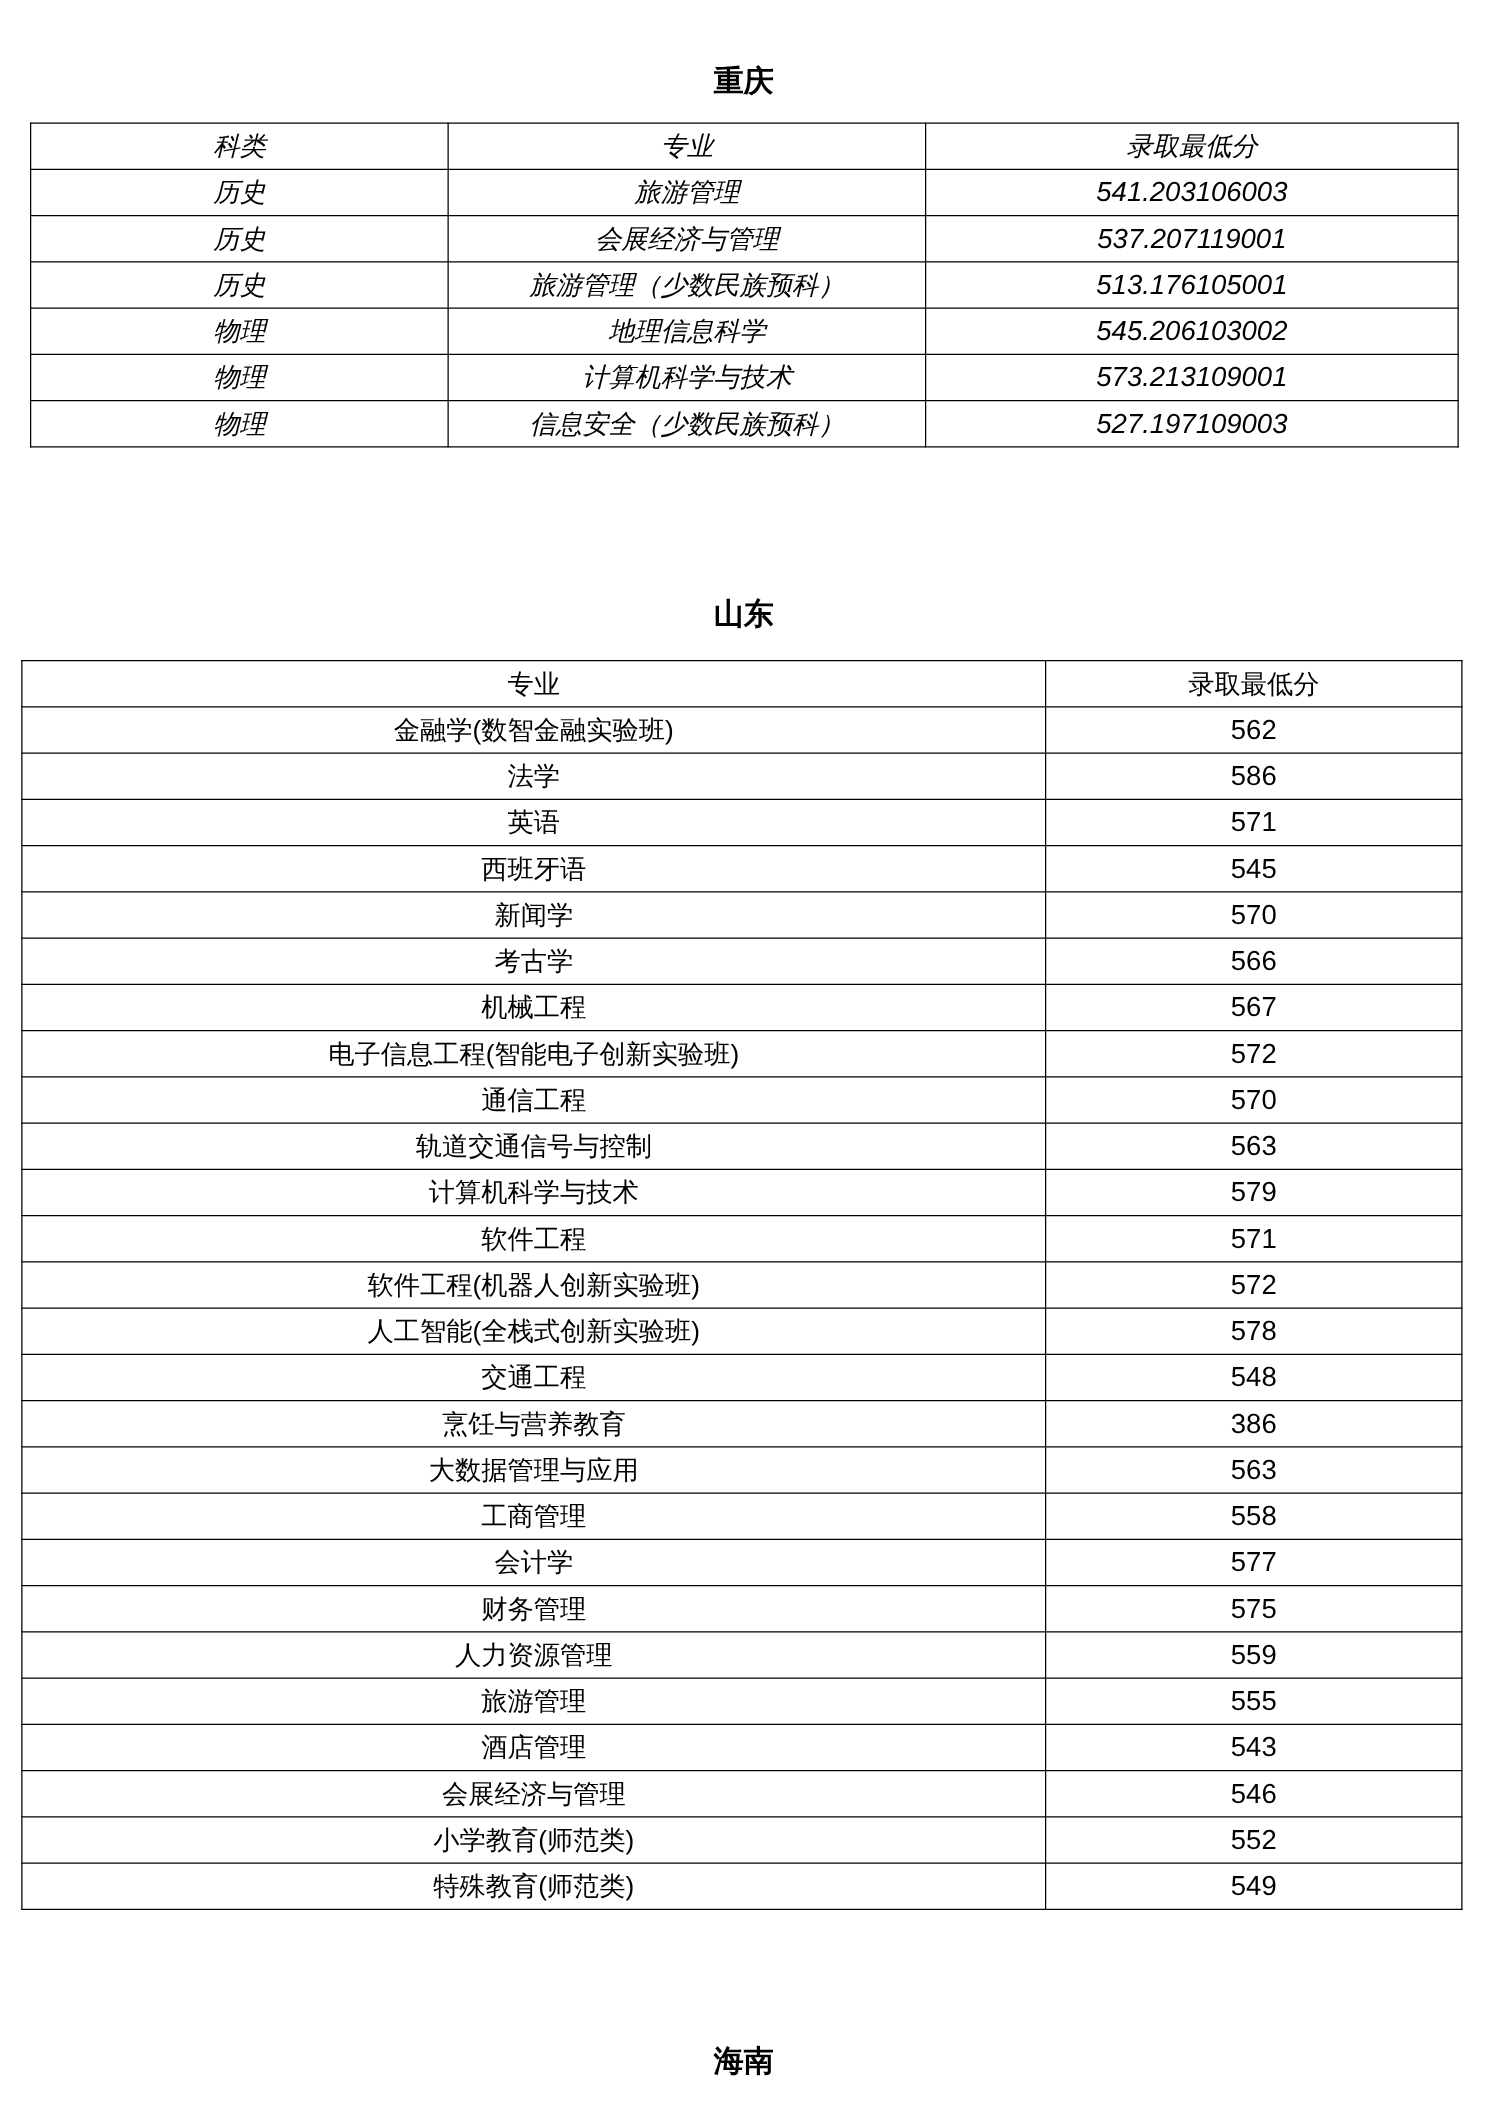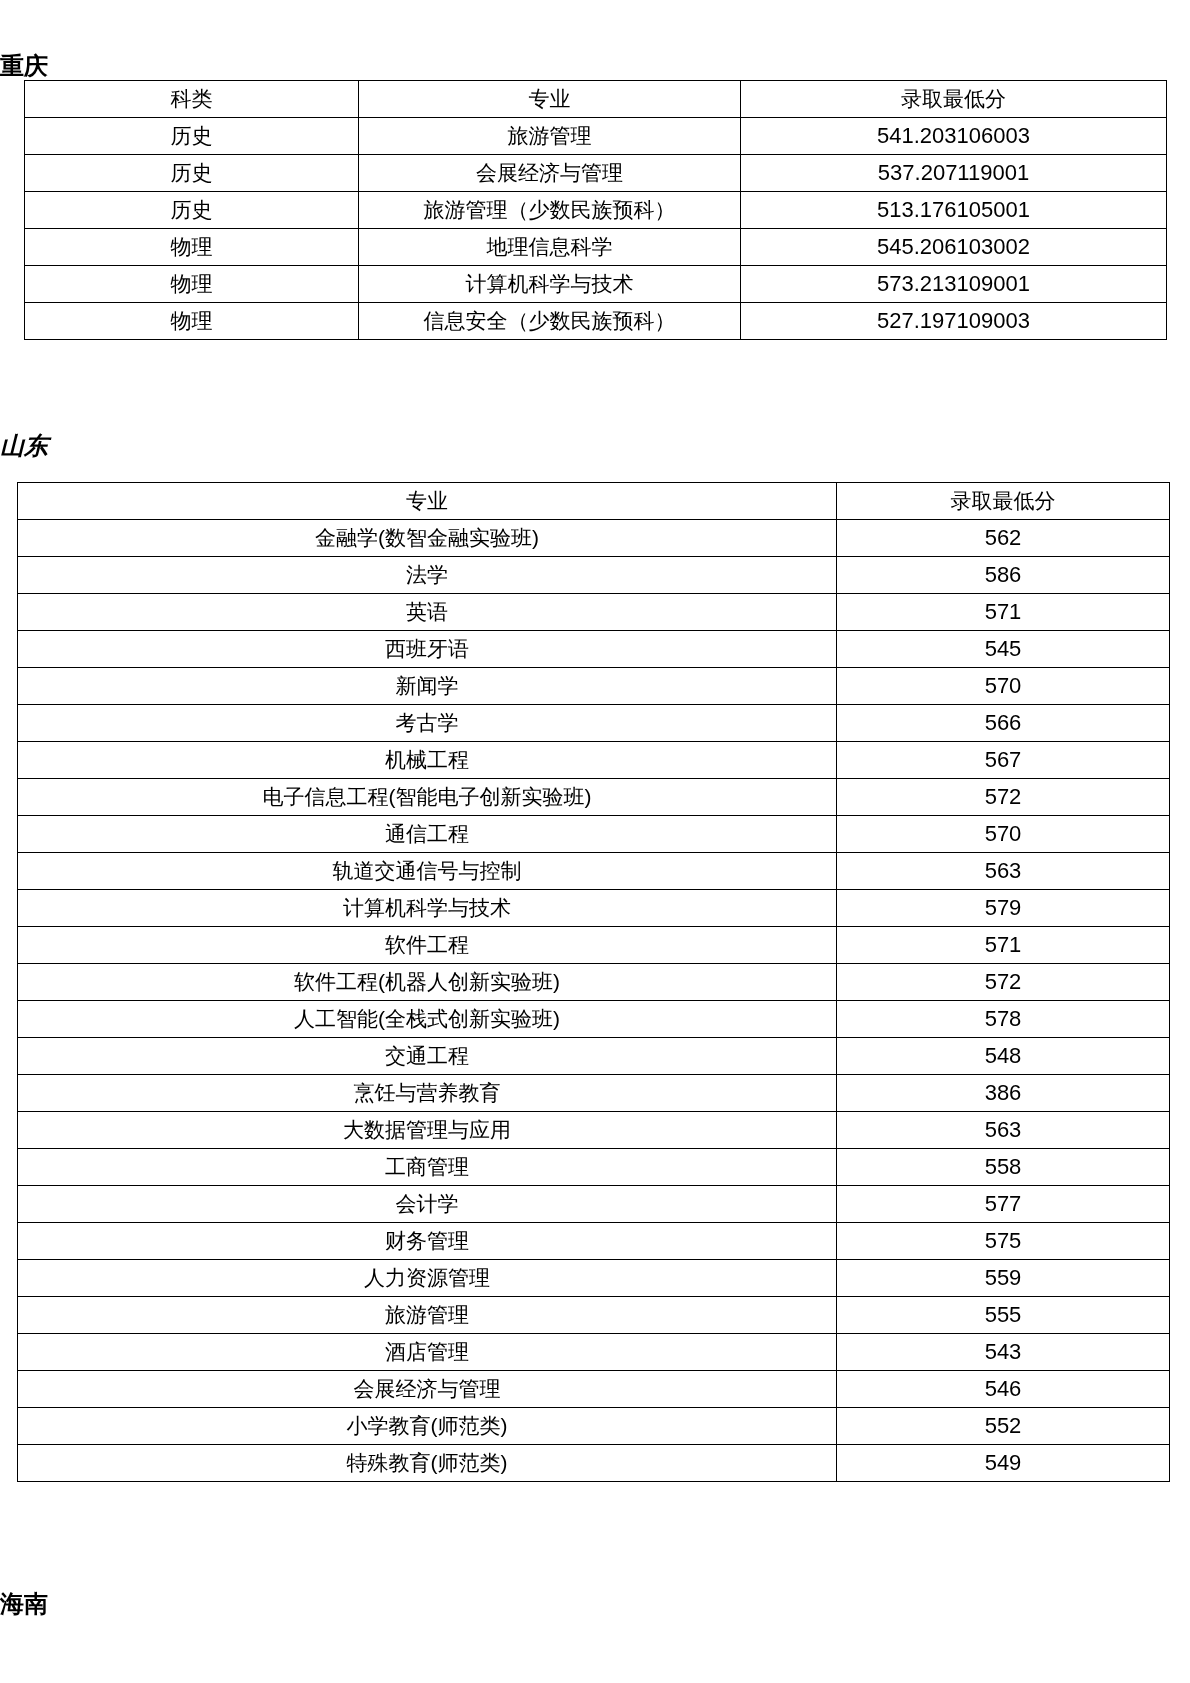--- a/index.html
+++ b/index.html
@@ -9,27 +9,28 @@
   }
   body {
     width: 1190px;
     height: 1683px;
     position: relative;
     color: #000000;
     font-family: "Liberation Sans", "DejaVu Sans", sans-serif;
     overflow: hidden;
   }
   .section-title {
+    text-align: center;
     font-weight: bold;
     font-size: 24px;
     line-height: 28px;
     width: 1190px;
   }
   #title-chongqing { margin-top: 52px; }
-  #title-shandong  { margin-top: 92px; font-style: italic; }
+  #title-shandong  { margin-top: 120px; }
   #title-hainan    { margin-top: 108px; }
 
   table {
     border-collapse: collapse;
     table-layout: fixed;
     border: 1px solid #000000;
   }
   td, th {
     border: 1px solid #000000;
     text-align: center;
@@ -38,21 +39,23 @@
     font-size: 21px;
     height: 36px;
     padding: 0;
     overflow: hidden;
     white-space: nowrap;
   }
   td.num { font-size: 22px; }
 
   #table-chongqing {
     margin-left: 24px;
+    margin-top: 18px;
     width: 1142px;
+    font-style: italic;
   }
   #table-shandong {
     margin-left: 17px;
     margin-top: 22px;
     width: 1152px;
   }
 </style>
 </head>
 <body>
 

